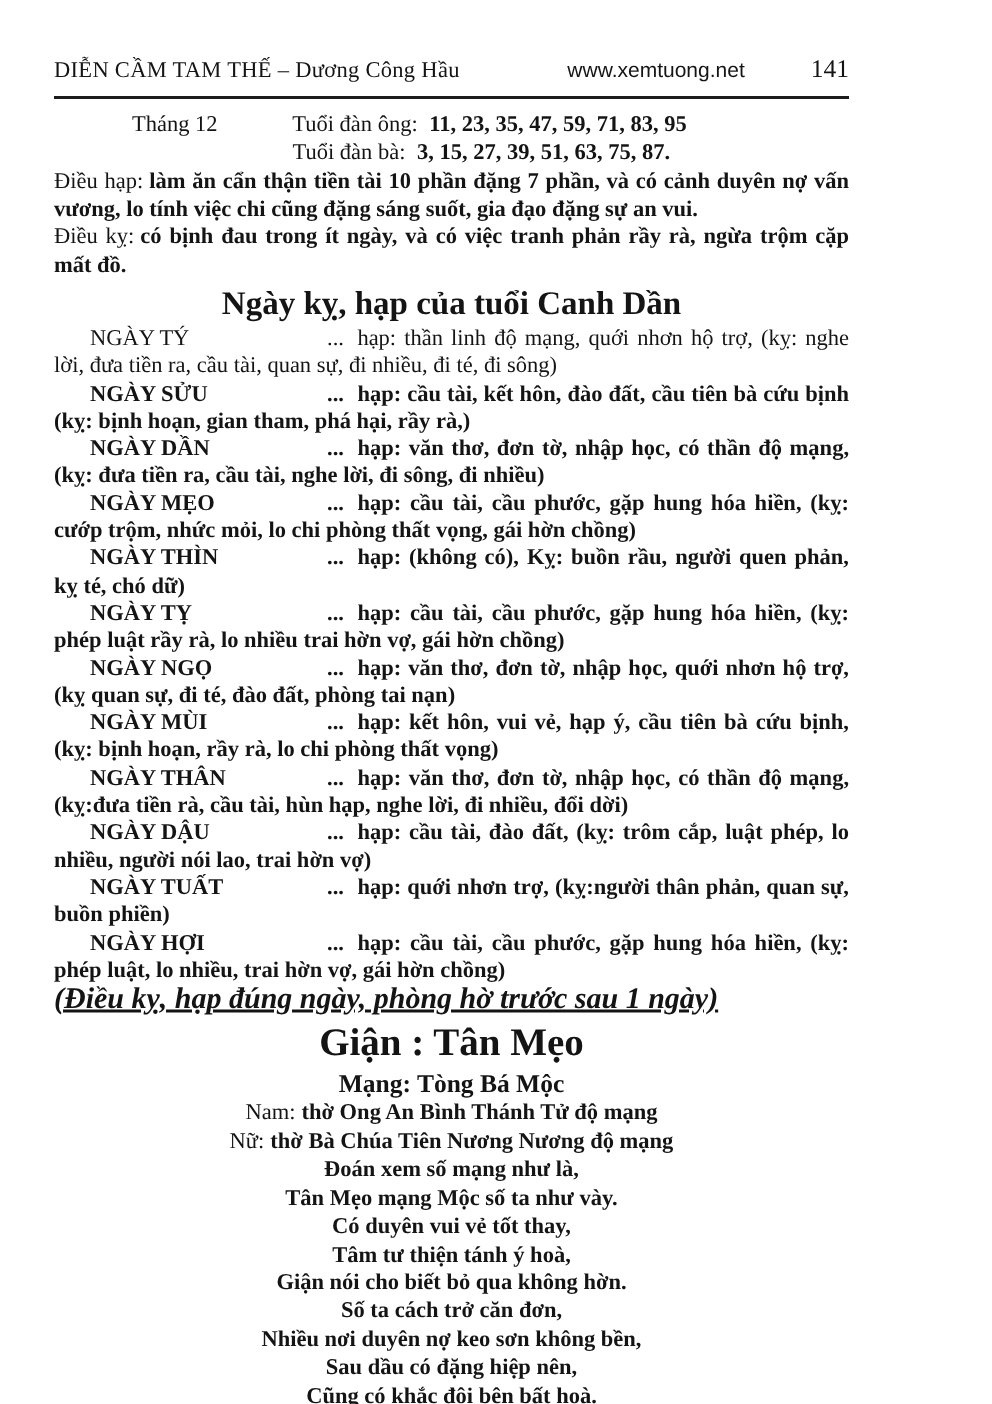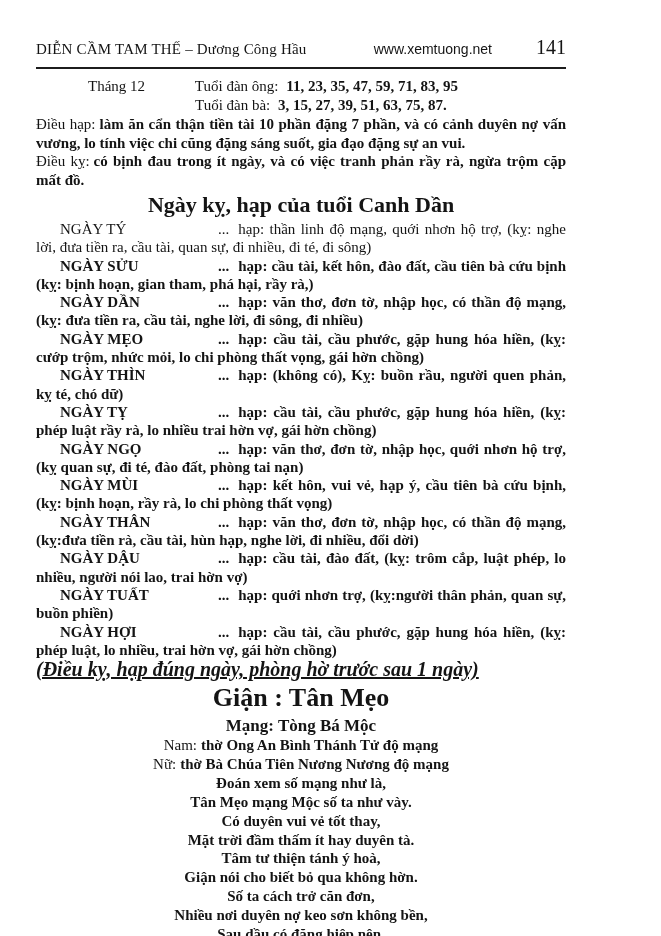--- a/index.html
+++ b/index.html
@@ -19,21 +19,21 @@
   
   .header{
     display:flex;
     align-items:baseline;
     border-bottom:2px solid #1c1c1c;
     padding-bottom:8px;
   }
   .header .title{font-size:15px;letter-spacing:.2px;}
   .header .right{margin-left:auto;display:flex;align-items:baseline;gap:44px;}
   .header .site{font-family:"Liberation Sans", sans-serif;font-size:14px;}
-  .header .pageno{font-size:20px;}
+  .header .pageno{font-size:17px;}
   
   .month-block{margin-top:8px;}
   .month-row{line-height:19px;white-space:nowrap;}
   .m-thang{margin-left:52px;}
   .m-label1{margin-left:46px;}
   .m-label2{margin-left:159px;}
   .ages{font-weight:bold;margin-left:4px;}
   
   .para{line-height:18.5px;text-align:justify;margin:0;}
   .para .plabel{font-weight:normal;}
@@ -147,21 +147,20 @@
     <span class="glabel">Nam:</span><span class="gtext">thờ Ong An Bình Thánh Tử độ mạng</span>
   </div>
   <div class="gender-line">
     <span class="glabel">Nữ:</span><span class="gtext">thờ Bà Chúa Tiên Nương Nương độ mạng</span>
   </div>
 
   <div class="poem">
     <div class="poem-line">Đoán xem số mạng như là,</div>
     <div class="poem-line">Tân Mẹo mạng Mộc số ta như vày.</div>
     <div class="poem-line">Có duyên vui vẻ tốt thay,</div>
-    <div class="poem-line">Mặt trời đầm thấm ít hay duyên tà.</div>
     <div class="poem-line">Tâm tư thiện tánh ý hoà,</div>
     <div class="poem-line">Giận nói cho biết bỏ qua không hờn.</div>
     <div class="poem-line">Số ta cách trở căn đơn,</div>
     <div class="poem-line">Nhiều nơi duyên nợ keo sơn không bền,</div>
     <div class="poem-line">Sau dầu có đặng hiệp nên,</div>
     <div class="poem-line">Cũng có khắc đôi bên bất hoà.</div>
   </div>
 
 </div>
 

